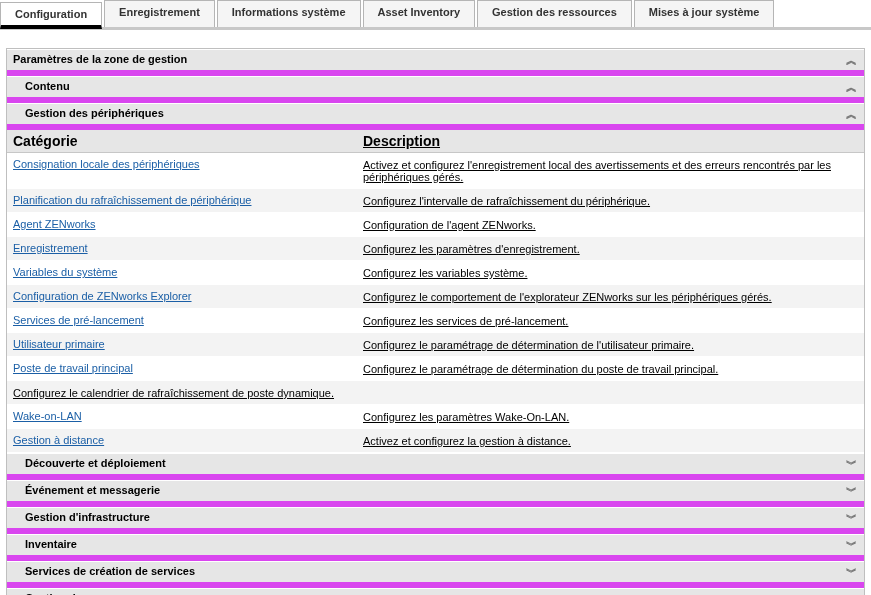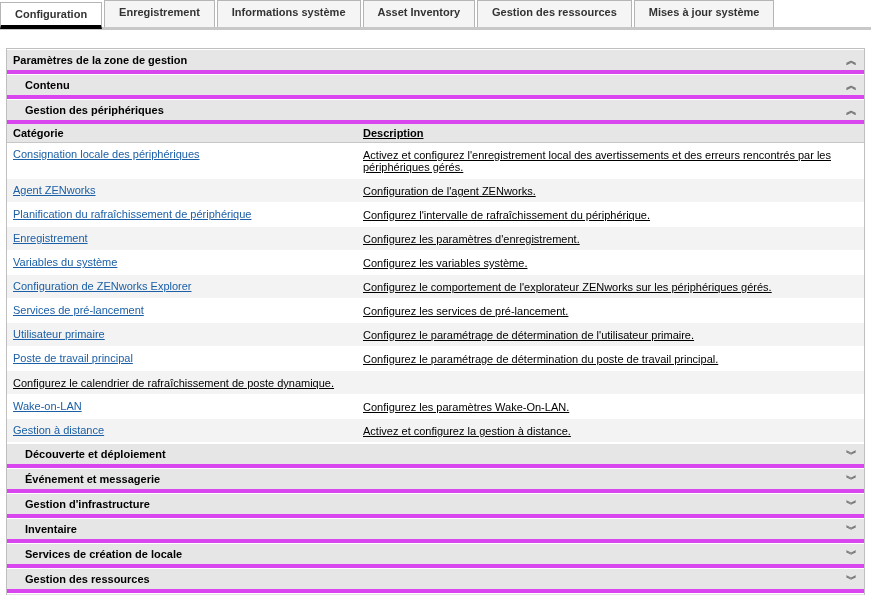--- a/index.html
+++ b/index.html
@@ -33,44 +33,43 @@
     position: relative;
     top: 2px;
   }
   .panel-wrap {
     margin: 18px 6px 0 6px;
     border: 1px solid #bfbfbf;
   }
   .section-header {
     background: #e6e6e6;
     border-top: 1px solid #fff;
-    border-bottom: 4px solid #d946ef;
-    display: flex;
-    align-items: center;
+    border-bottom: 6px solid #d946ef;
+    display: flex;
     padding: 3px 6px;
     font-weight: bold;
     font-size: 11px;
   }
   .section-header.indent1 { padding-left: 18px; }
   .section-header .title { flex: 1; }
   .section-header .toggle {
     width: 14px;
     height: 14px;
     display: flex;
     align-items: center;
     justify-content: center;
     cursor: pointer;
     color: #777;
   }
   .table-head {
     display: flex;
     background: #e6e6e6;
     border-bottom: 1px solid #c7c7c7;
     font-weight: bold;
-    font-size: 11px;
+    font-size: 14px;
   }
   .col-cat { width: 350px; padding: 3px 6px; box-sizing: border-box; }
   .col-desc { flex: 1; padding: 3px 6px; box-sizing: border-box; text-decoration: underline; }
   .row {
     display: flex;
     border-bottom: 1px solid #fff;
     font-size: 11px;
   }
   .row:nth-child(even) { background: #f3f3f3; }
   .row:nth-child(odd) { background: #ffffff; }
@@ -121,28 +120,28 @@
     <div class="col-cat">Catégorie</div>
     <div class="col-desc">Description</div>
   </div>
 
   <div id="rows">
       <div class="row">
         <div class="col-cat"><a>Consignation locale des périphériques</a></div>
         <div class="col-desc">Activez et configurez l'enregistrement local des avertissements et des erreurs rencontrés par les périphériques gérés.</div>
       </div>
       <div class="row">
+        <div class="col-cat"><a>Planification du rafraîchissement de périphérique</a></div>
+        <div class="col-desc">Configurez l'intervalle de rafraîchissement du périphérique.</div>
+      </div>
+      <div class="row">
         <div class="col-cat"><a>Agent ZENworks</a></div>
         <div class="col-desc">Configuration de l'agent ZENworks.</div>
       </div>
       <div class="row">
-        <div class="col-cat"><a>Planification du rafraîchissement de périphérique</a></div>
-        <div class="col-desc">Configurez l'intervalle de rafraîchissement du périphérique.</div>
-      </div>
-      <div class="row">
         <div class="col-cat"><a>Enregistrement</a></div>
         <div class="col-desc">Configurez les paramètres d'enregistrement.</div>
       </div>
       <div class="row">
         <div class="col-cat"><a>Variables du système</a></div>
         <div class="col-desc">Configurez les variables système.</div>
       </div>
       <div class="row">
         <div class="col-cat"><a>Configuration de ZENworks Explorer</a></div>
         <div class="col-desc">Configurez le comportement de l'explorateur ZENworks sur les périphériques gérés.</div>
@@ -183,21 +182,21 @@
       </div>
       <div class="section-header indent1">
         <span class="title">Gestion d'infrastructure</span>
         <span class="toggle chev">︾</span>
       </div>
       <div class="section-header indent1">
         <span class="title">Inventaire</span>
         <span class="toggle chev">︾</span>
       </div>
       <div class="section-header indent1">
-        <span class="title">Services de création de locale</span>
+        <span class="title">Services de création de services</span>
         <span class="toggle chev">︾</span>
       </div>
       <div class="section-header indent1">
         <span class="title">Gestion des ressources</span>
         <span class="toggle chev">︾</span>
       </div>
       <div class="section-header indent1">
         <span class="title">Gestion des correctifs</span>
         <span class="toggle chev">︾</span>
       </div>

